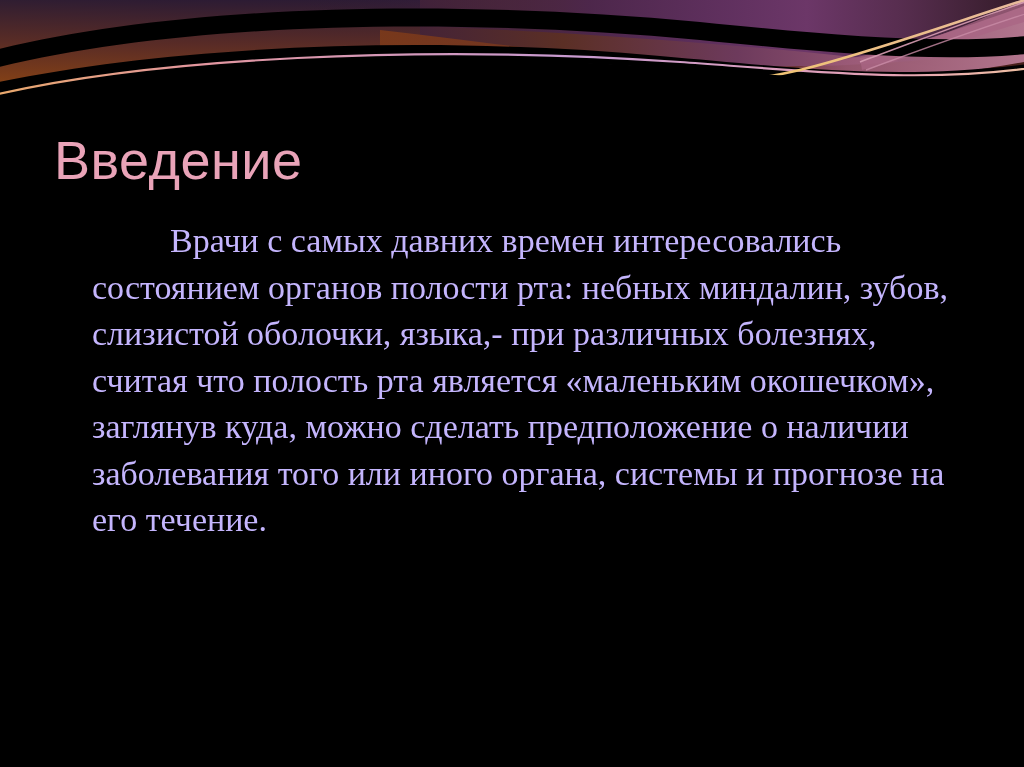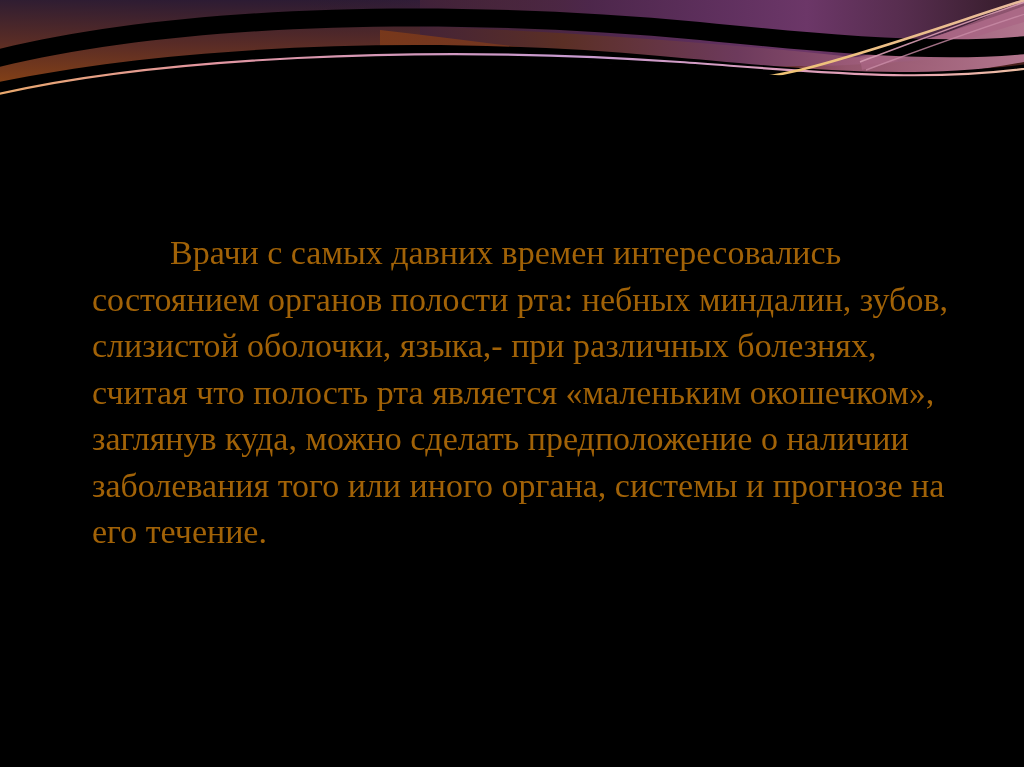--- a/index.html
+++ b/index.html
@@ -53,26 +53,25 @@
   .body-block {
     position:absolute;
     left:92px;
     top:218px;
     width:872px;
   }
   .body-text {
     font-family:"Liberation Serif", "DejaVu Serif", serif;
     font-size:34px;
     line-height:46.5px;
-    color:#a16207;
+    color:#c4b5fd;
     text-indent:78px;
     text-align:left;
     white-space:pre-wrap;
     word-spacing:0px;
-    margin-top:12px;
   }
 </style>
 </head>
 <body>
 
 <div class="slide">
 
   <div class="banner">
     <svg viewBox="0 0 1024 118" xmlns="http://www.w3.org/2000/svg">
       <defs>
@@ -168,18 +167,19 @@
       <path d="M -10,110 C 180,82 420,84 620,90 C 690,93 730,92 780,82" fill="none" stroke="url(#gSilver)" stroke-width="2" opacity="0.8"></path>
 
       <path d="M 1044,-4 C 980,16 920,40 860,62" fill="none" stroke="#d79cb2" stroke-width="1.6" opacity="0.9"></path>
       <path d="M 1044,8 C 980,28 920,50 866,70" fill="none" stroke="#c98ca6" stroke-width="1.4" opacity="0.8"></path>
 
       <path d="M -20,118 L -20,100 C 160,62 420,50 680,68 C 820,78 930,90 1044,72
                L 1044,118 Z" fill="#000000"></path>
     </svg>
   </div>
 
+  <h1 class="title">Введение</h1>
 
   <div class="body-block">
     <p class="body-text">Врачи с самых давних времен интересовались состоянием органов полости рта: небных миндалин, зубов, слизистой оболочки, языка,- при различных болезнях, считая что полость рта является «маленьким окошечком», заглянув куда, можно сделать предположение о наличии заболевания того или иного органа, системы и прогнозе на его течение.</p>
   </div>
 
 </div>
 
 </body></html>

